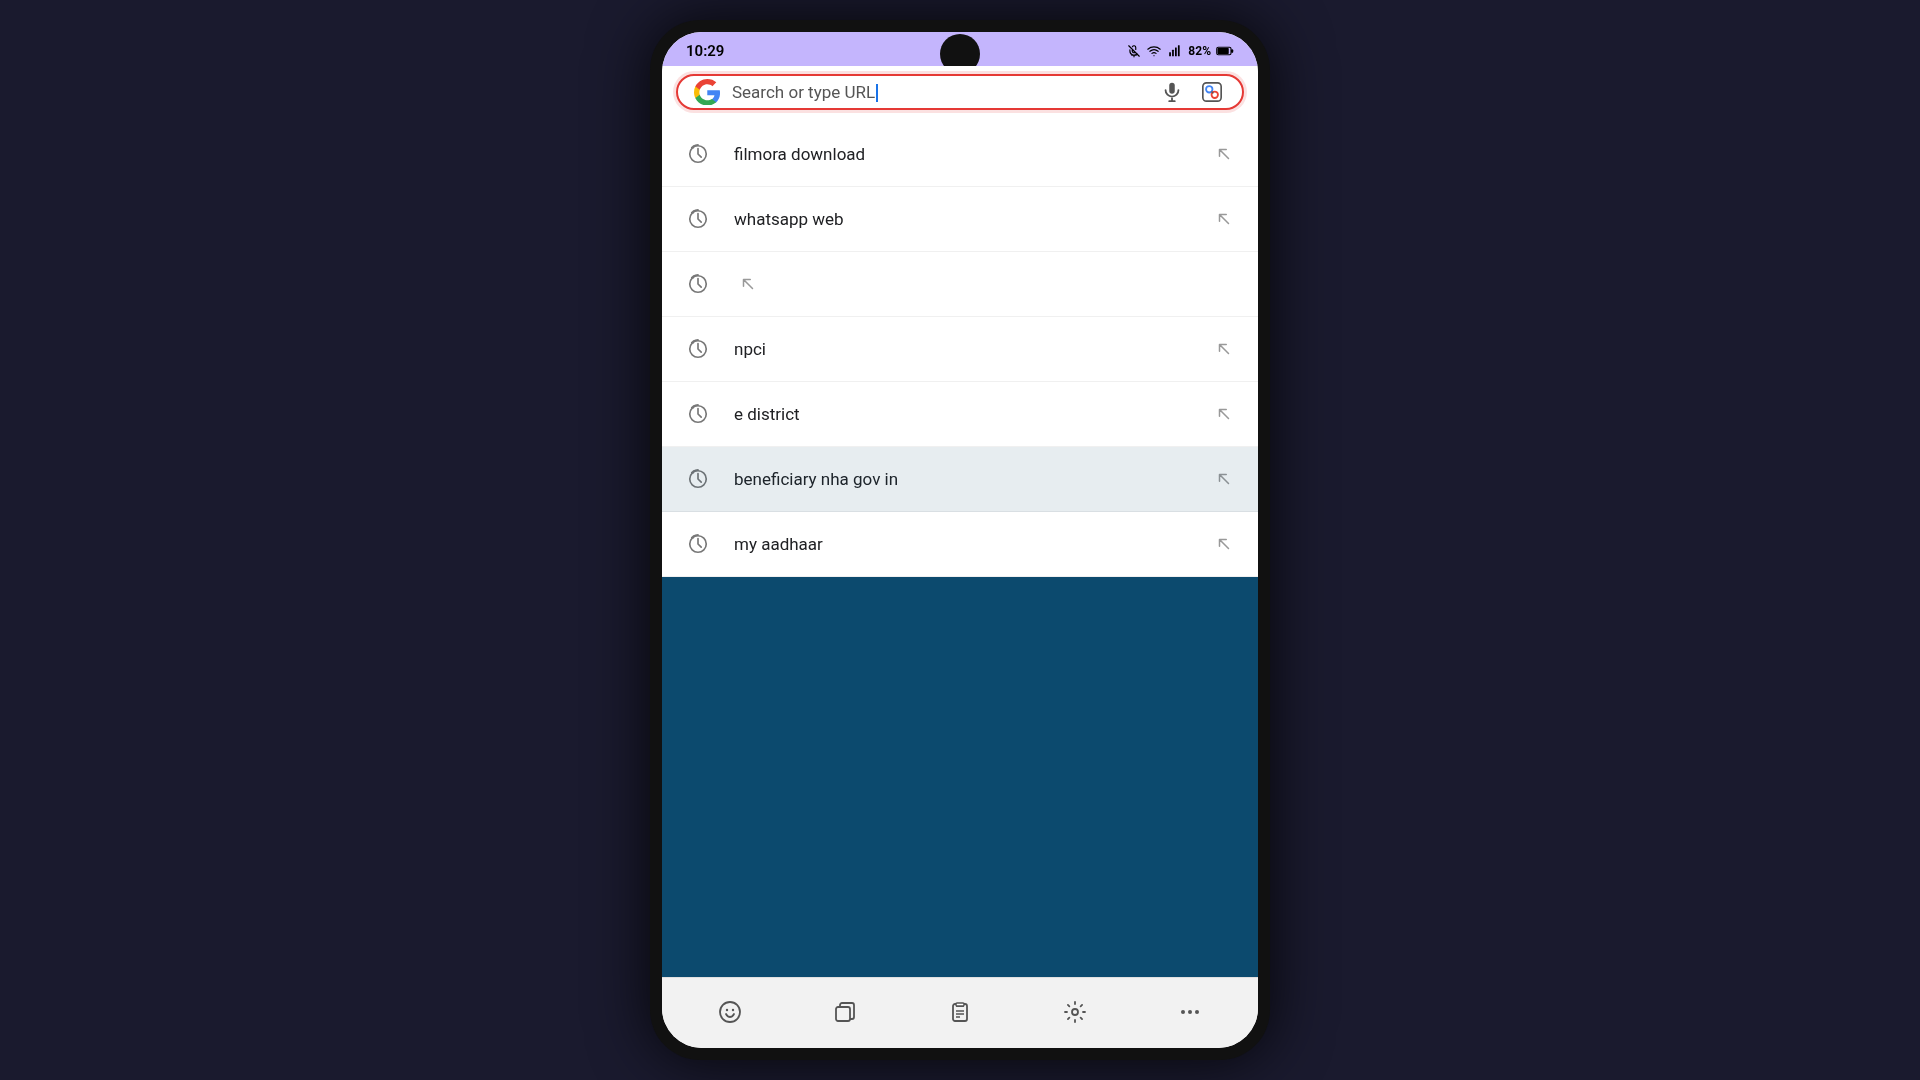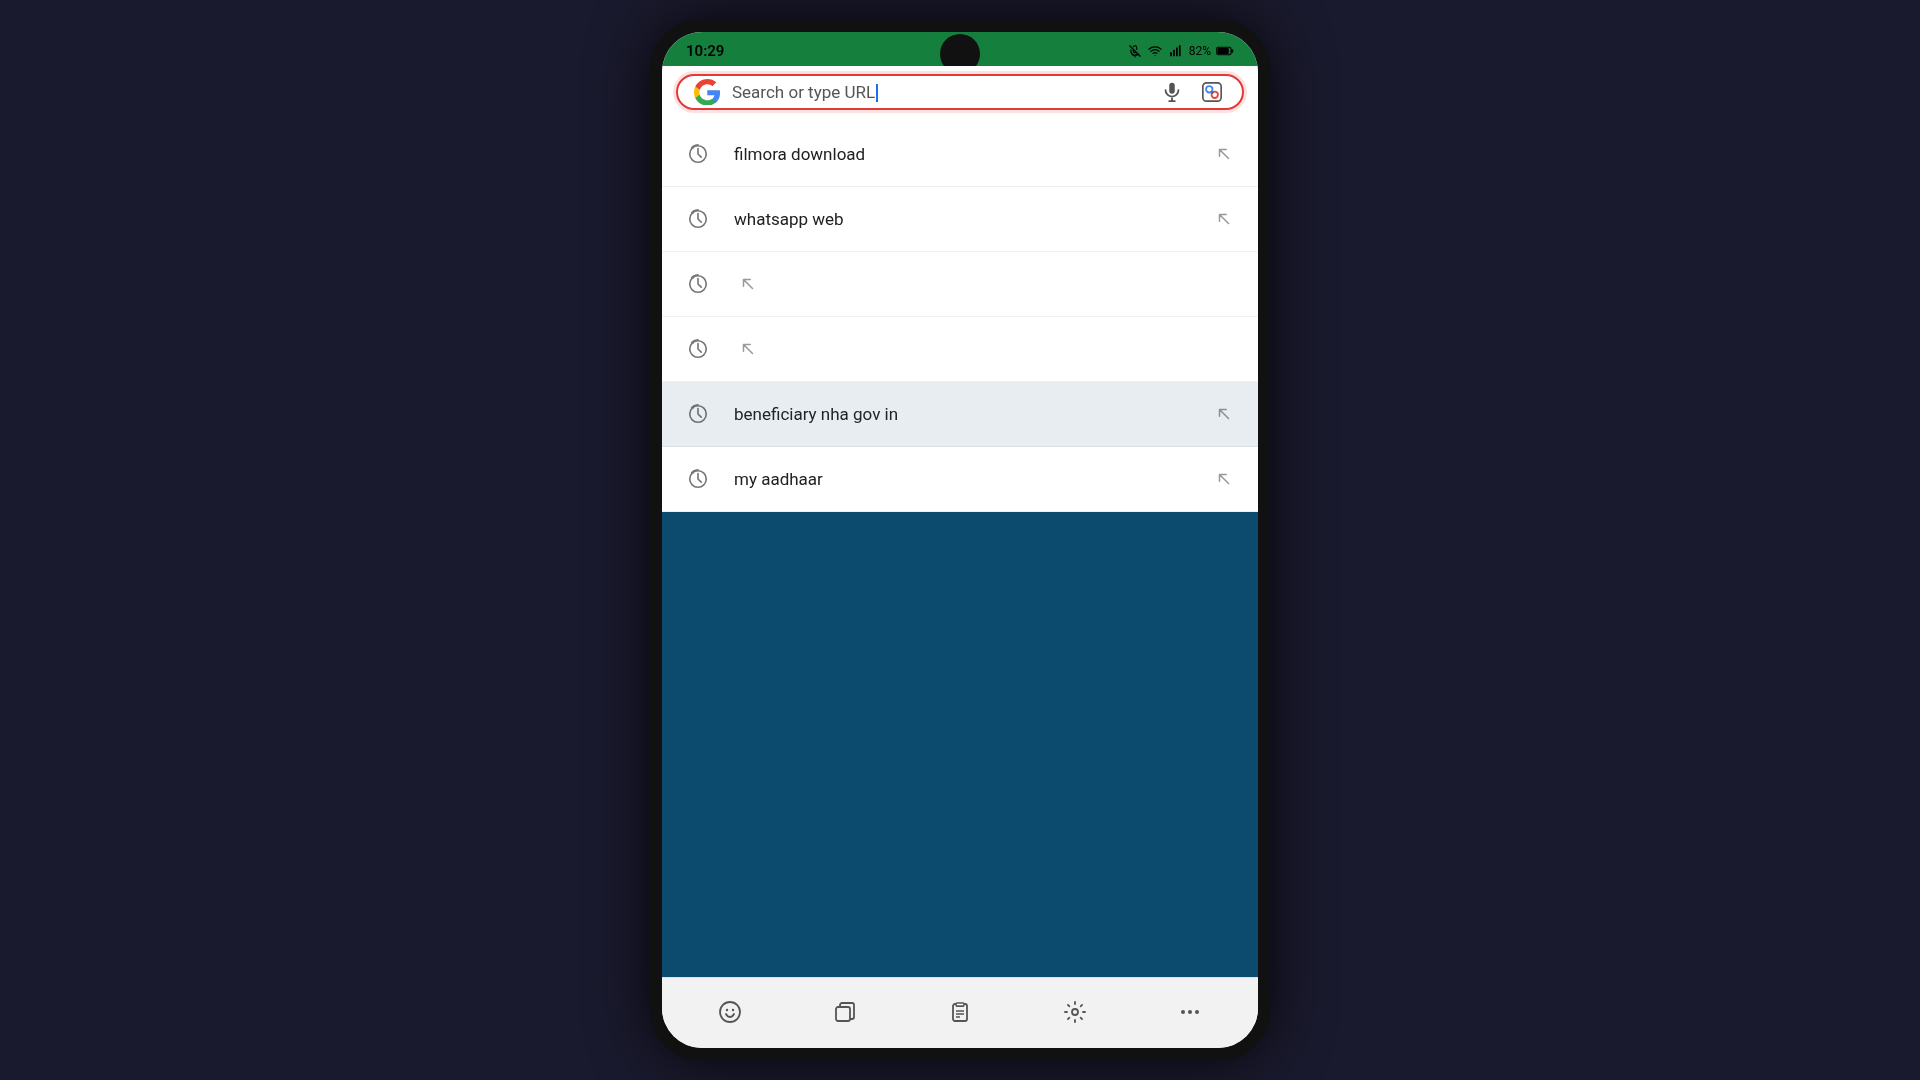--- a/index.html
+++ b/index.html
@@ -53,21 +53,21 @@
       user-select: none;
       letter-spacing: -10px;
     }
 
     
     .status-bar {
       display: flex;
       justify-content: space-between;
       align-items: center;
       padding: 10px 24px 6px;
-      background: #15803d;
+      background: #c4b5fd;
       position: relative;
       z-index: 2;
       gap: 24px;
     }
 
     .status-time {
       font-size: 15px;
       font-weight: 600;
       color: #000;
     }
@@ -86,20 +86,21 @@
     .status-icons {
       display: flex;
       align-items: center;
       gap: 5px;
       font-size: 13px;
       color: #000;
     }
 
     .status-icons span {
       font-size: 12px;
+      font-weight: bold;
     }
 
     
     .search-bar-container {
       padding: 8px 14px 12px;
       background: #fff;
       position: relative;
       z-index: 2;
     }
 
@@ -356,30 +357,47 @@
             <path d="M5 5L7 3.5l-.5 2" stroke="#777" stroke-width="1.5" stroke-linecap="round" stroke-linejoin="round"></path>
           </svg>
         </div>
         <div class="arrow-icon">
           <svg viewBox="0 0 24 24" width="18" height="18" fill="none">
             <path d="M18 18L6 6M6 6h9M6 6v9" stroke="#999" stroke-width="2" stroke-linecap="round" stroke-linejoin="round"></path>
           </svg>
         </div>
       </div>
 
-
-      <div class="suggestion-item">
-        <div class="history-icon">
-          <svg viewBox="0 0 24 24" fill="none">
-            <circle cx="12" cy="12" r="9" stroke="#777" stroke-width="1.8"></circle>
-            <path d="M12 6v6l3.5 3.5" stroke="#777" stroke-width="1.8" stroke-linecap="round" stroke-linejoin="round"></path>
-            <path d="M7 3.5C8.5 2.5 10.2 2 12 2" stroke="#777" stroke-width="1.8" stroke-linecap="round"></path>
-            <path d="M5 5L7 3.5l-.5 2" stroke="#777" stroke-width="1.5" stroke-linecap="round" stroke-linejoin="round"></path>
-          </svg>
-        </div>
+      <div class="suggestion-item">
+        <div class="history-icon">
+          <svg viewBox="0 0 24 24" fill="none">
+            <circle cx="12" cy="12" r="9" stroke="#777" stroke-width="1.8"></circle>
+            <path d="M12 6v6l3.5 3.5" stroke="#777" stroke-width="1.8" stroke-linecap="round" stroke-linejoin="round"></path>
+            <path d="M7 3.5C8.5 2.5 10.2 2 12 2" stroke="#777" stroke-width="1.8" stroke-linecap="round"></path>
+            <path d="M5 5L7 3.5l-.5 2" stroke="#777" stroke-width="1.5" stroke-linecap="round" stroke-linejoin="round"></path>
+          </svg>
+        </div>
+        <span class="suggestion-text">npci</span>
+        <div class="arrow-icon">
+          <svg viewBox="0 0 24 24" width="18" height="18" fill="none">
+            <path d="M18 18L6 6M6 6h9M6 6v9" stroke="#999" stroke-width="2" stroke-linecap="round" stroke-linejoin="round"></path>
+          </svg>
+        </div>
+      </div>
+
+      <div class="suggestion-item">
+        <div class="history-icon">
+          <svg viewBox="0 0 24 24" fill="none">
+            <circle cx="12" cy="12" r="9" stroke="#777" stroke-width="1.8"></circle>
+            <path d="M12 6v6l3.5 3.5" stroke="#777" stroke-width="1.8" stroke-linecap="round" stroke-linejoin="round"></path>
+            <path d="M7 3.5C8.5 2.5 10.2 2 12 2" stroke="#777" stroke-width="1.8" stroke-linecap="round"></path>
+            <path d="M5 5L7 3.5l-.5 2" stroke="#777" stroke-width="1.5" stroke-linecap="round" stroke-linejoin="round"></path>
+          </svg>
+        </div>
+        <span class="suggestion-text">e district</span>
         <div class="arrow-icon">
           <svg viewBox="0 0 24 24" width="18" height="18" fill="none">
             <path d="M18 18L6 6M6 6h9M6 6v9" stroke="#999" stroke-width="2" stroke-linecap="round" stroke-linejoin="round"></path>
           </svg>
         </div>
       </div>
 
       <div class="suggestion-item partial">
         <div class="history-icon">
           <svg viewBox="0 0 24 24" fill="none">

